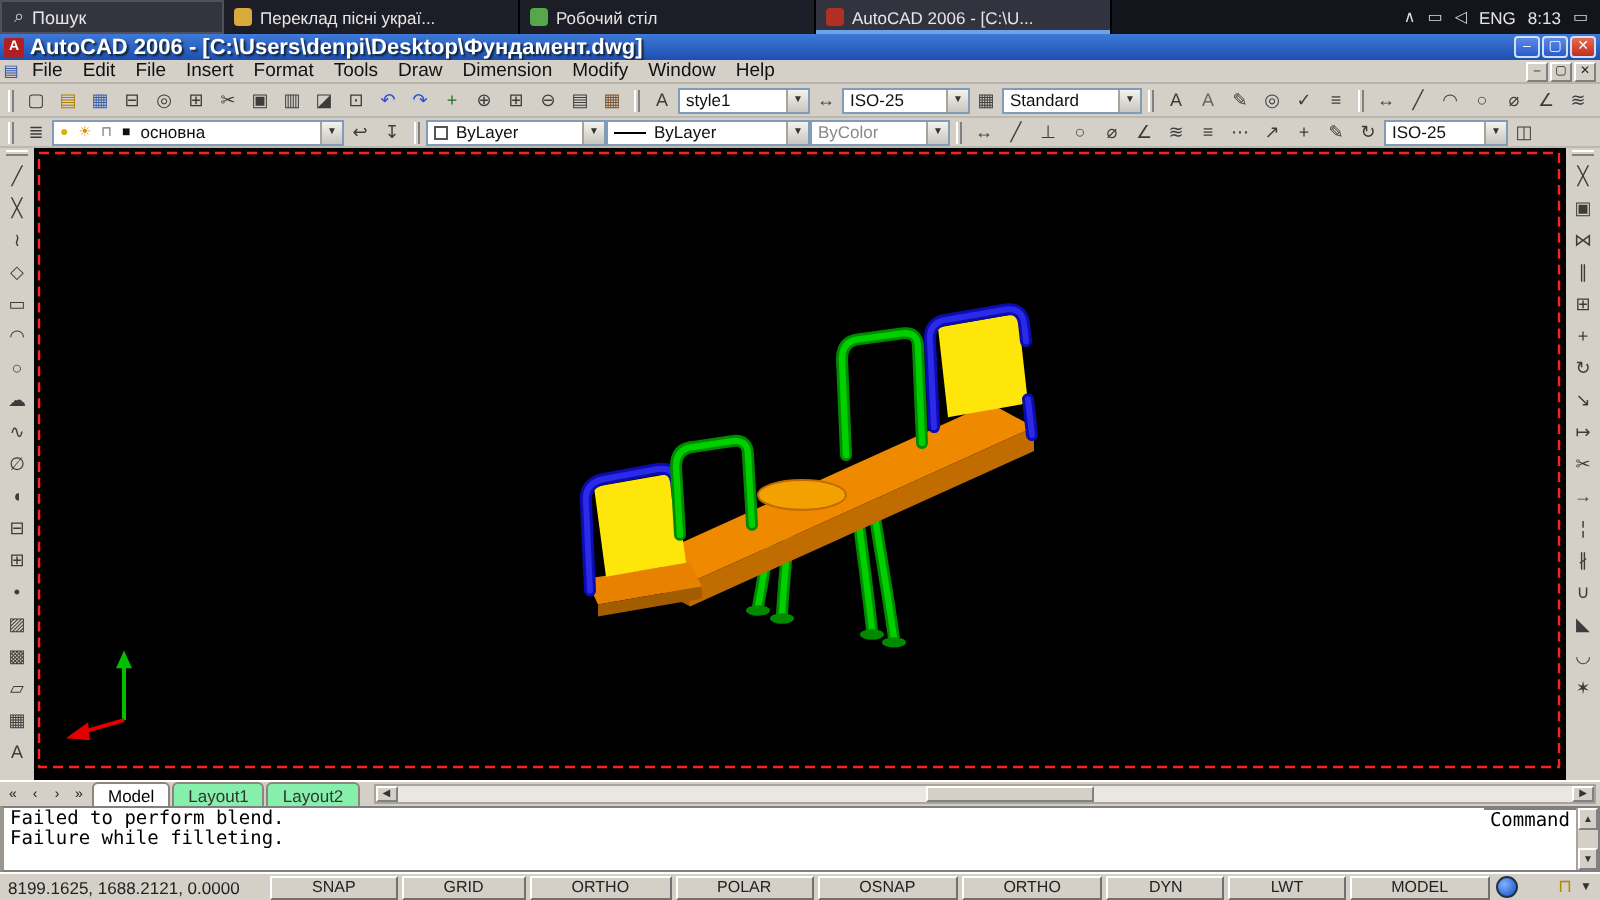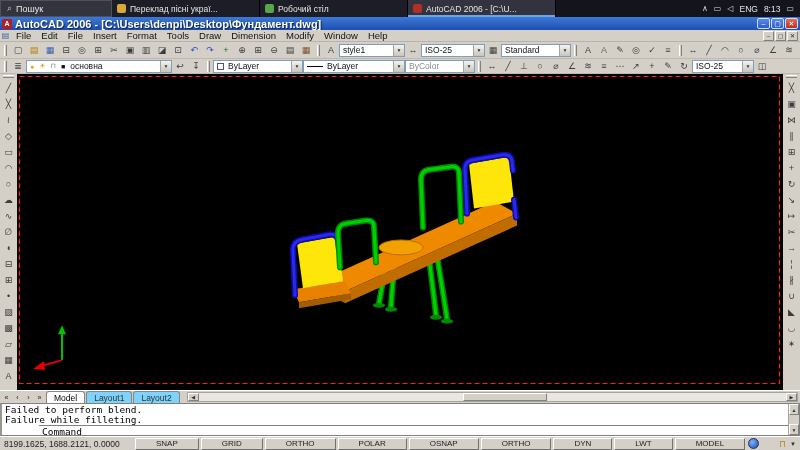--- a/index.html
+++ b/index.html
@@ -65,30 +65,30 @@
   .tube-outer{stroke:var(--tube-dark);stroke-width:6;fill:none;stroke-linecap:round;stroke-linejoin:round;}
   .tube-inner{stroke:var(--tube);stroke-width:3.2;fill:none;stroke-linecap:round;stroke-linejoin:round;}
   .frame-outer{stroke:var(--frame-dark);stroke-width:6;fill:none;stroke-linecap:round;stroke-linejoin:round;}
   .frame-inner{stroke:var(--frame);stroke-width:3;fill:none;stroke-linecap:round;stroke-linejoin:round;}
 
   
   .tabsrow{flex:0 0 12px;background:#d4d0c8;display:flex;align-items:stretch;border-top:1px solid #fff;}
   .tabnav{display:flex;align-items:center;padding:0 2px;gap:2px;}
   .tnbtn{font-size:7px;color:#222;width:9px;text-align:center;}
   .tabs{display:flex;align-items:stretch;}
-  .tab{padding:0 7px;font-size:8.5px;display:flex;align-items:center;background:#7dd3fc;border:1px solid #8a867e;border-bottom:none;border-radius:3px 3px 0 0;color:#333;margin-right:1px;}
+  .tab{padding:0 7px;font-size:8.5px;display:flex;align-items:center;background:#86efac;border:1px solid #8a867e;border-bottom:none;border-radius:3px 3px 0 0;color:#333;margin-right:1px;}
   .tab.active{background:#fff;color:#000;}
   .hscroll{flex:1;display:flex;align-items:stretch;margin:1px 2px 1px 6px;border:1px solid #a8a49c;background:#e9e7e1;}
   .sbtn{width:11px;flex:0 0 11px;background:#d4d0c8;border:1px solid #fff;border-right-color:#808080;border-bottom-color:#808080;font-size:5px;display:flex;align-items:center;justify-content:center;color:#333;}
   .track{flex:1;position:relative;}
   .thumb{position:absolute;left:45%;width:84px;top:0;bottom:0;background:#d4d0c8;border:1px solid #fff;border-right-color:#808080;border-bottom-color:#808080;}
 
   
   .cmdwin{flex:0 0 33px;background:#fff;border:1px solid #808080;border-left:2px solid #9a968e;display:flex;overflow:hidden;}
-  .cmdmain{flex:1;display:flex;flex-direction:column;font-family:"DejaVu Sans Mono","Liberation Mono",monospace;font-size:9.5px;color:#000;min-width:0;}
+  .cmdmain{flex:1;display:flex;flex-direction:row;font-family:"DejaVu Sans Mono","Liberation Mono",monospace;font-size:9.5px;color:#000;min-width:0;}
   .cmdhist{flex:1;padding:1px 3px 0 3px;}
   .cmdline{line-height:10px;white-space:pre;}
   .cmdprompt-row{border-top:1px solid #808080;line-height:11px;padding:0 3px;margin-left:37px;}
   .cmdscroll{width:11px;flex:0 0 11px;background:#d4d0c8;border-left:1px solid #a8a49c;display:flex;flex-direction:column;justify-content:space-between;}
   .cmdscroll .sbtn{width:100%;height:9px;}
 
   
   .statusbar{flex:0 0 14px;background:#d4d0c8;display:flex;align-items:center;gap:3px;padding:0 4px;border-top:1px solid #fff;font-size:8.5px;color:#222;}
   .coords{width:128px;flex:0 0 128px;white-space:nowrap;overflow:hidden;}
   .toggles{display:flex;gap:2px;}

